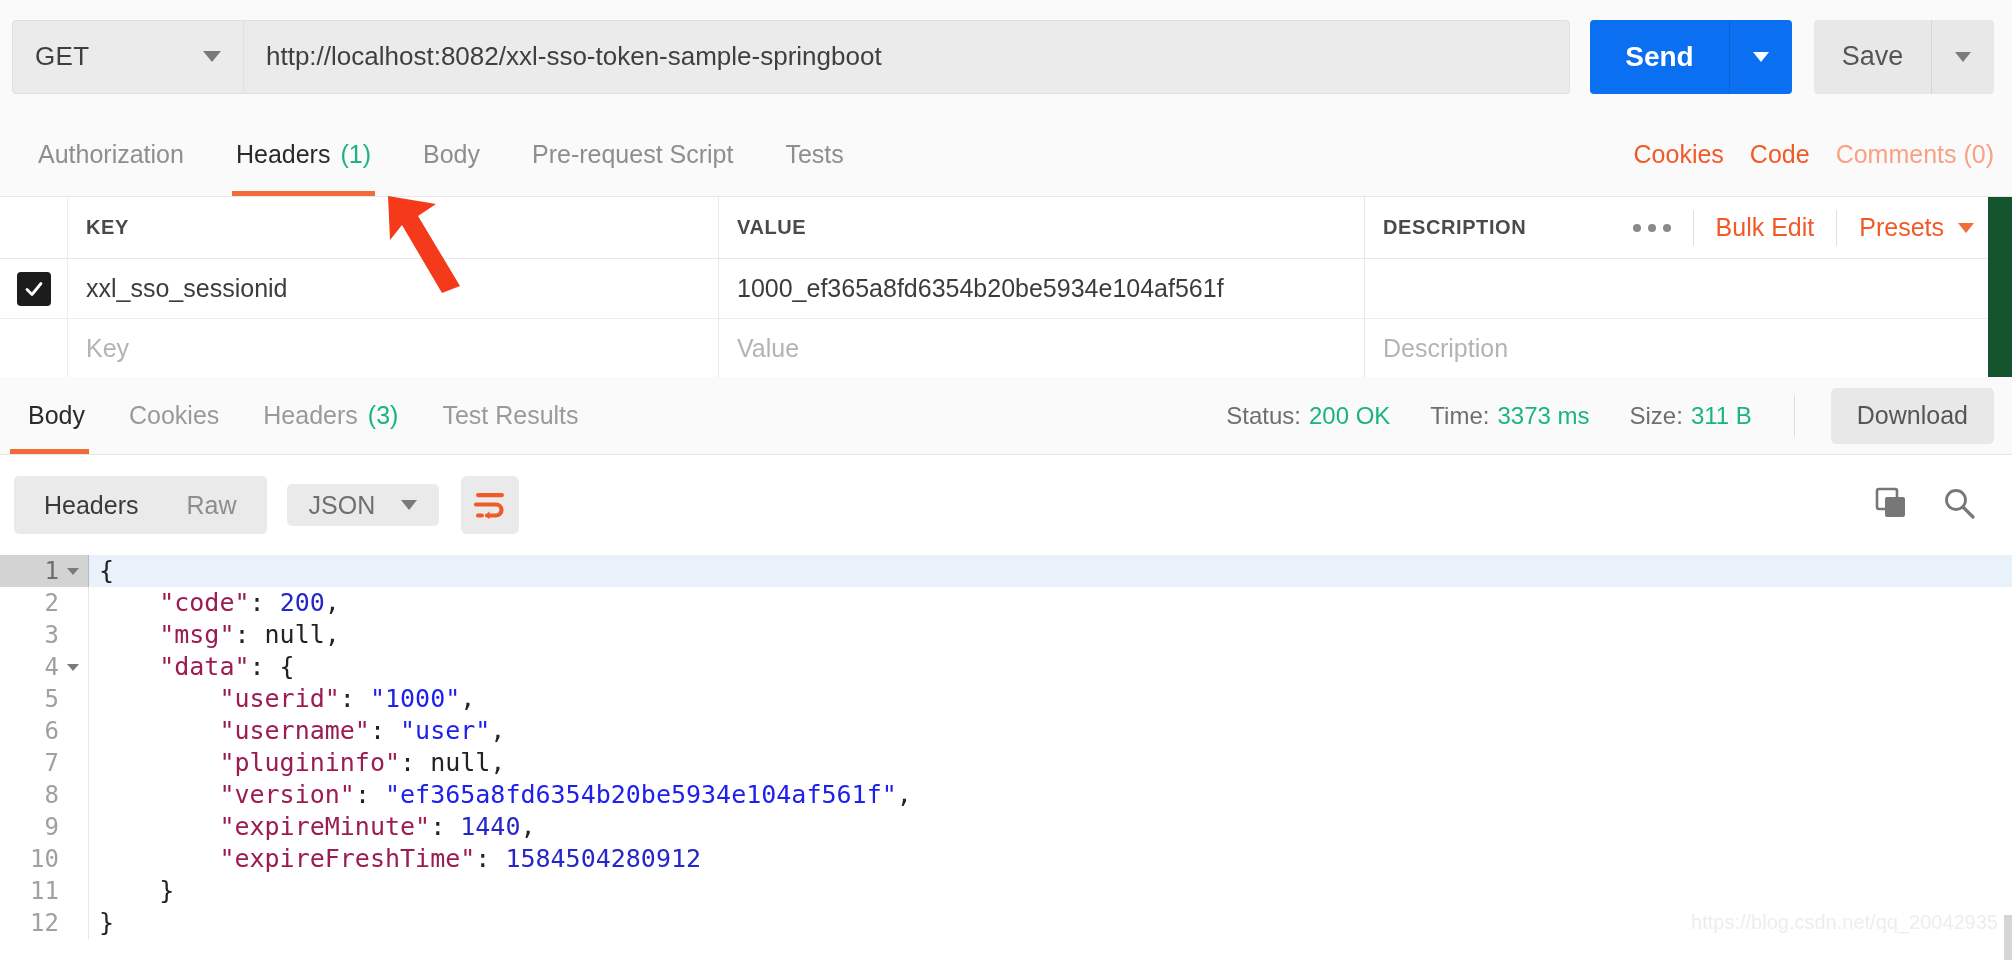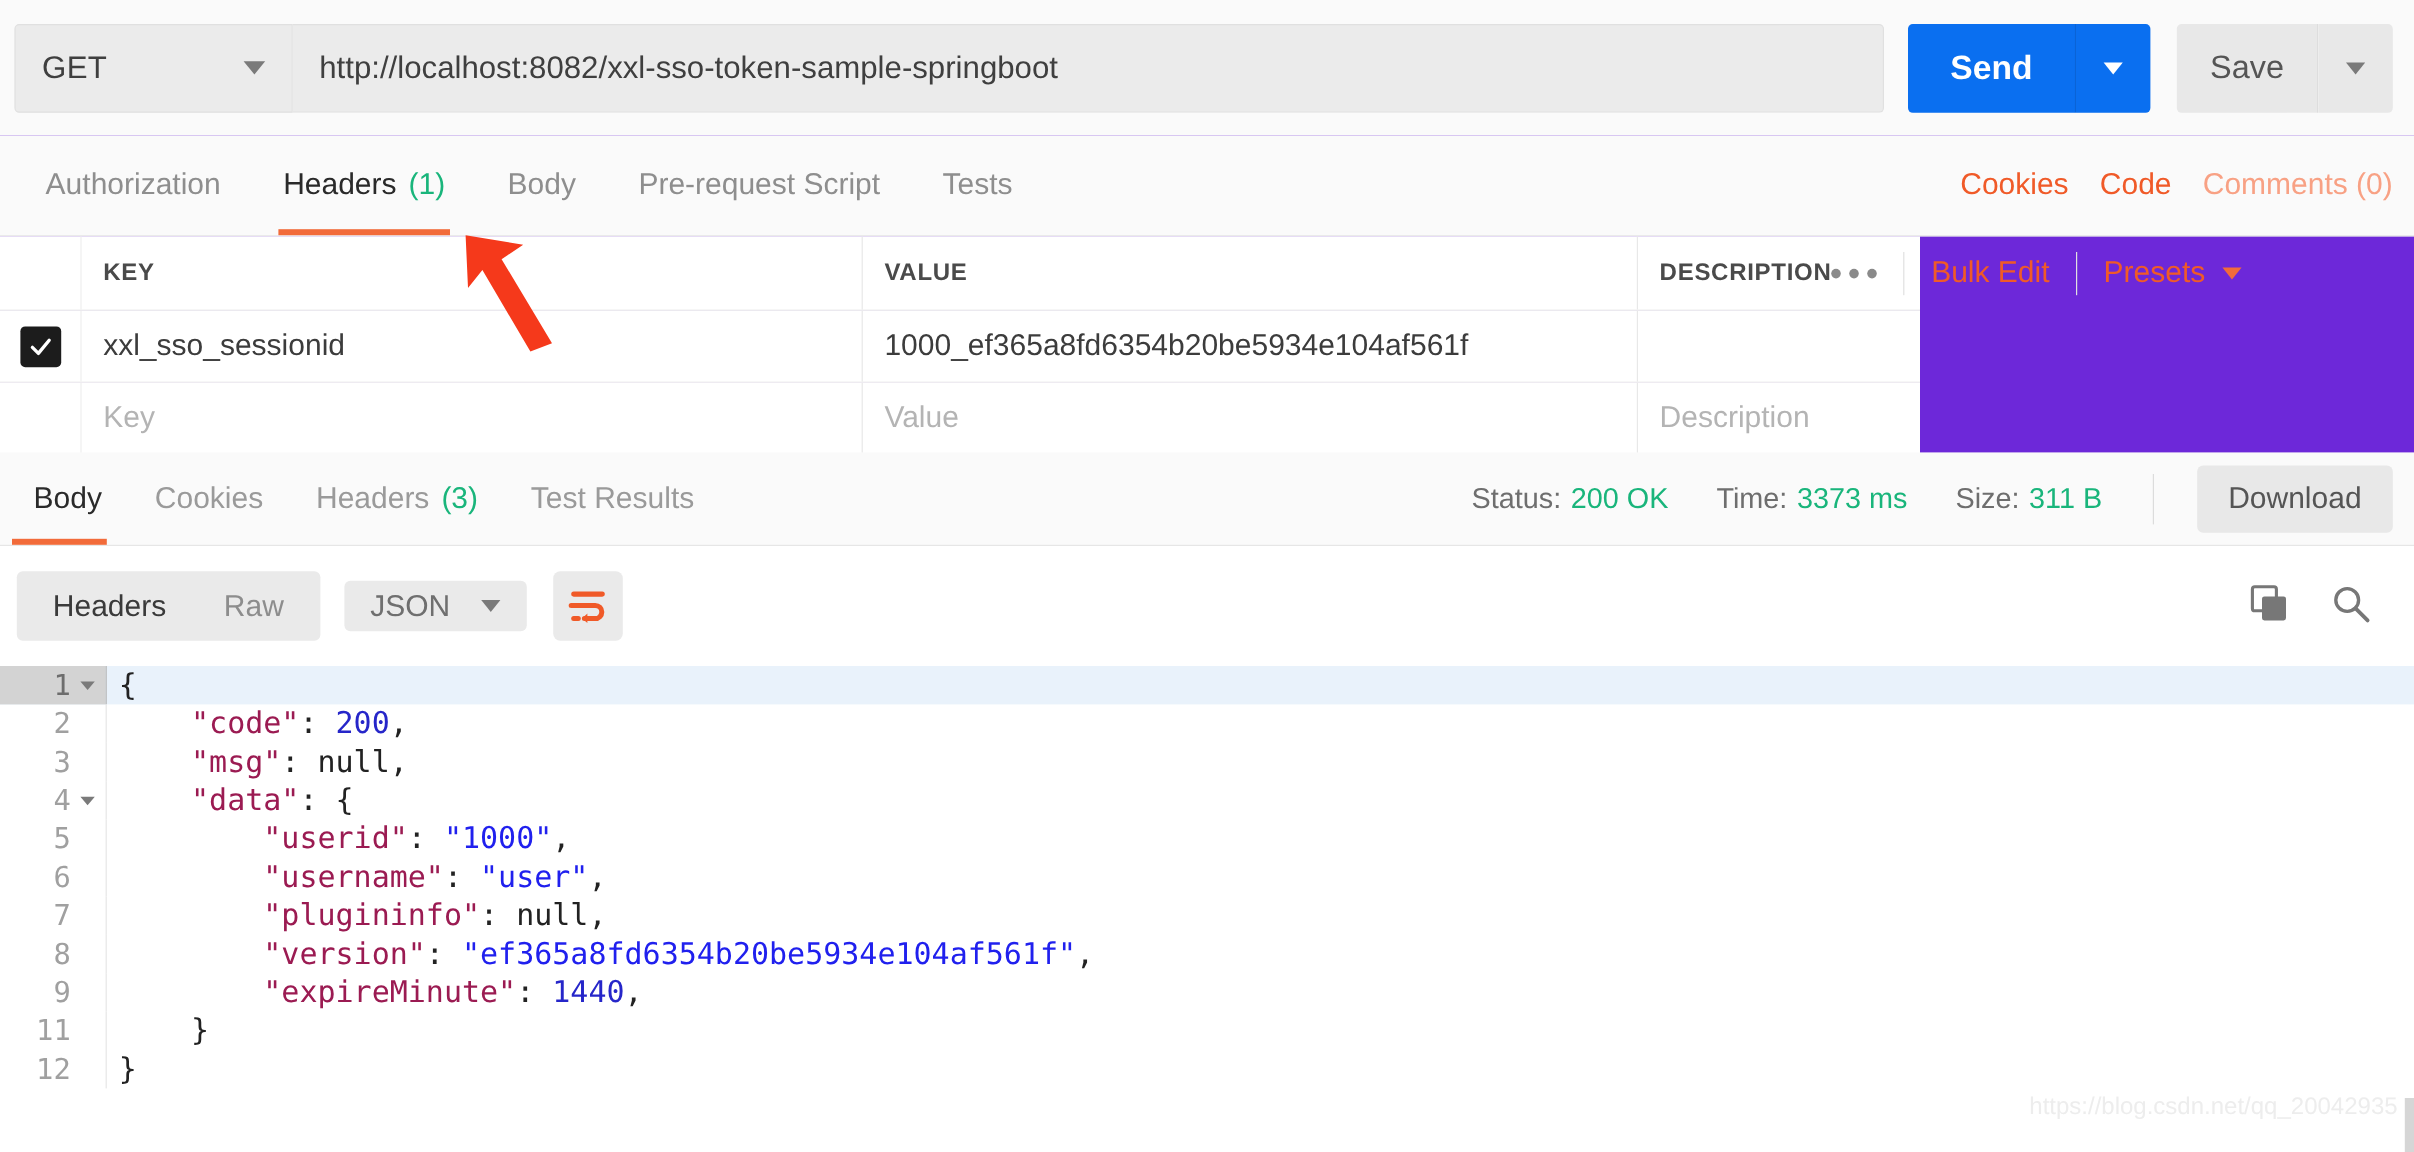--- a/index.html
+++ b/index.html
@@ -3,21 +3,21 @@
 <meta charset="utf-8">
 <style>
   * { box-sizing: border-box; }
   html, body {
     margin: 0; padding: 0;
     width: 2012px; height: 960px;
     background: #fff;
     font-family: "Liberation Sans", sans-serif;
     overflow: hidden;
   }
-  #app { position: relative; width: 2012px; height: 960px; background: #6d28d9; }
+  #app { position: relative; width: 2012px; height: 960px; background: #14532d; }
 
   
   .urlbar {
     position: absolute; left: 0; top: 0; width: 2012px; height: 113px;
     background: #fafafa; display: flex; align-items: center; padding: 0 12px;
   }
   .method-box {
     width: 232px; height: 74px; background: #ebebeb; border: 1px solid #e0e0e0;
     border-radius: 4px 0 0 4px; display: flex; align-items: center;
     justify-content: space-between; padding: 0 22px; flex: none;
@@ -75,21 +75,21 @@
   .rtab .count { color: #19b57b; margin-left: 10px; }
   .req-tabs-right {
     margin-left: auto; display: flex; align-items: center; height: 83px;
     padding-right: 18px; gap: 26px;
   }
   .rt-link { font-size: 25px; color: #f05a28; cursor: pointer; }
   .rt-link.muted { color: #f8a184; }
 
   
   .htable { position: absolute; left: 0; top: 197px; width: 2012px; }
-  .hrow { display: flex; width: 1600px; }
+  .hrow { display: flex; width: 1988px; }
   .hrow.head { height: 62px; background: #fff; border-bottom: 1px solid #e8e8e8; }
   .hrow.data { height: 60px; background: #fff; border-bottom: 1px solid #ececec; }
   .hrow.empty { height: 60px; background: #fff; border-bottom: 1px solid #e2e2e2; }
   .c-check { width: 68px; flex: none; display: flex; align-items: center;
              justify-content: center; border-right: 1px solid #eee; }
   .c-key { width: 651px; flex: none; display: flex; align-items: center;
            padding-left: 18px; border-right: 1px solid #e8e8e8; }
   .c-val { width: 646px; flex: none; display: flex; align-items: center;
            padding-left: 18px; border-right: 1px solid #e8e8e8; }
   .c-desc { flex: 1 1 auto; display: flex; align-items: center; padding-left: 18px; }
@@ -432,20 +432,27 @@
       </div>
       <div class="cline">
         <div class="gutter">
           <span>9</span>
           <span class="fold blank"></span>
         </div>
         <div class="codetext"><span class="k">        "expireMinute"</span><span class="p">: </span><span class="n">1440</span><span class="p">,</span></div>
       </div>
       <div class="cline">
         <div class="gutter">
+          <span>10</span>
+          <span class="fold blank"></span>
+        </div>
+        <div class="codetext"><span class="k">        "expireFreshTime"</span><span class="p">: </span><span class="n">1584504280912</span></div>
+      </div>
+      <div class="cline">
+        <div class="gutter">
           <span>11</span>
           <span class="fold blank"></span>
         </div>
         <div class="codetext"><span class="p">    }</span></div>
       </div>
       <div class="cline">
         <div class="gutter">
           <span>12</span>
           <span class="fold blank"></span>
         </div>

